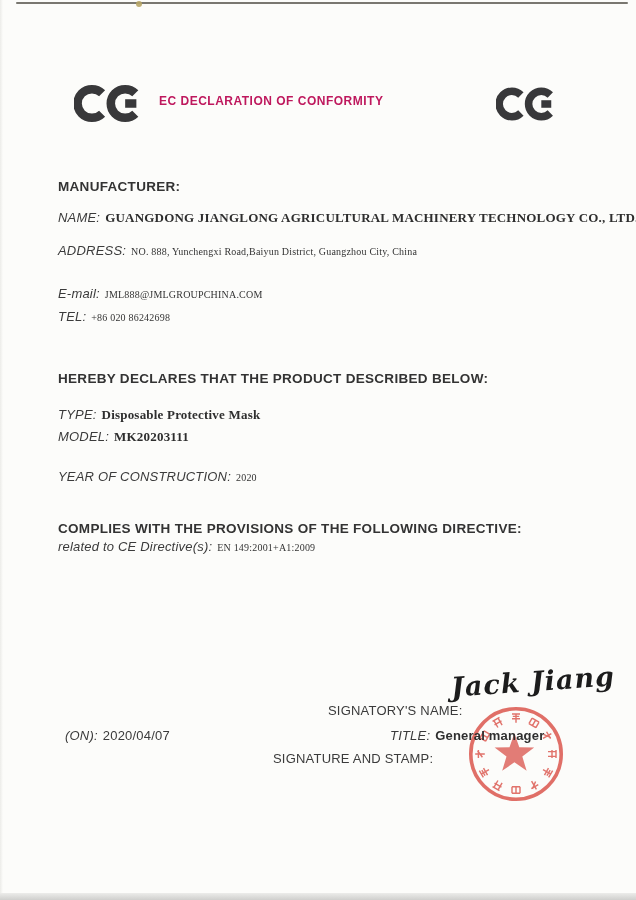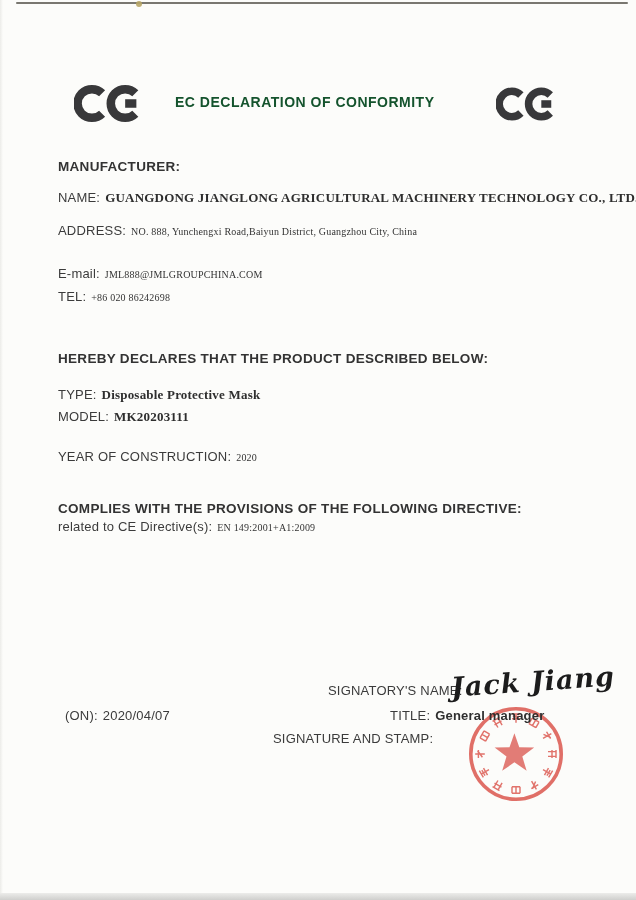--- a/index.html
+++ b/index.html
@@ -8,30 +8,30 @@
     background:#fcfcfa;
     font-family:"Liberation Sans", sans-serif;
     color:#3a3a3a;
   }
   
   .scan-top    { position:absolute; top:2px; left:16px; width:612px; height:2px; background:#57554e; opacity:.8; border-radius:1px; }
   .scan-speck  { position:absolute; top:1px; left:136px; width:6px; height:6px; background:#b7a566; border-radius:50%; opacity:.9; }
   .scan-bottom { position:absolute; left:0; right:0; bottom:0; height:7px; background:linear-gradient(#ececea,#cfcfcd); }
   .scan-left   { position:absolute; left:0; top:0; bottom:0; width:3px; background:linear-gradient(to right,#ecece9,rgba(255,255,255,0)); }
 
-  .line { position:absolute; white-space:nowrap; font-size:13px; letter-spacing:.2px; color:#3b3b3b; }
-  .lbl  { margin-right:5px; }
+  .line { position:absolute; white-space:nowrap; font-size:13px; letter-spacing:.2px; color:#3b3b3b;margin-top:20px; }
+  .lbl  { margin-right:5px;font-style:italic; }
   .heading { font-weight:bold; font-size:13.5px; color:#333; letter-spacing:.3px; }
   .serif  { font-family:"Liberation Serif", serif; font-size:10px; color:#333; }
   .bserif { font-family:"Liberation Serif", serif; font-size:13px; font-weight:bold; color:#2e2e2e; letter-spacing:.2px; }
   .bsans  { font-weight:bold; color:#2f2f2f; }
 
   .doc-title {
     position:absolute; left:159px; top:94px;
-    font-size:14px; font-weight:bold; letter-spacing:.5px; color:#14532d; white-space:nowrap;margin-left:16px;
+    font-size:12px; font-weight:bold; letter-spacing:.5px; color:#be185d; white-space:nowrap;
   }
   .ce { position:absolute; }
   .ce path { stroke:#38383a; stroke-width:9.5; fill:none; stroke-linecap:butt; }
 
   .signature {
     position:absolute; left:451px; top:666px; z-index:3;
     font-family:"DejaVu Serif", serif; font-style:italic; font-weight:bold;
     font-size:27px; letter-spacing:1px; color:#1c1c1c;
     transform:rotate(-4deg); white-space:nowrap;
   }

